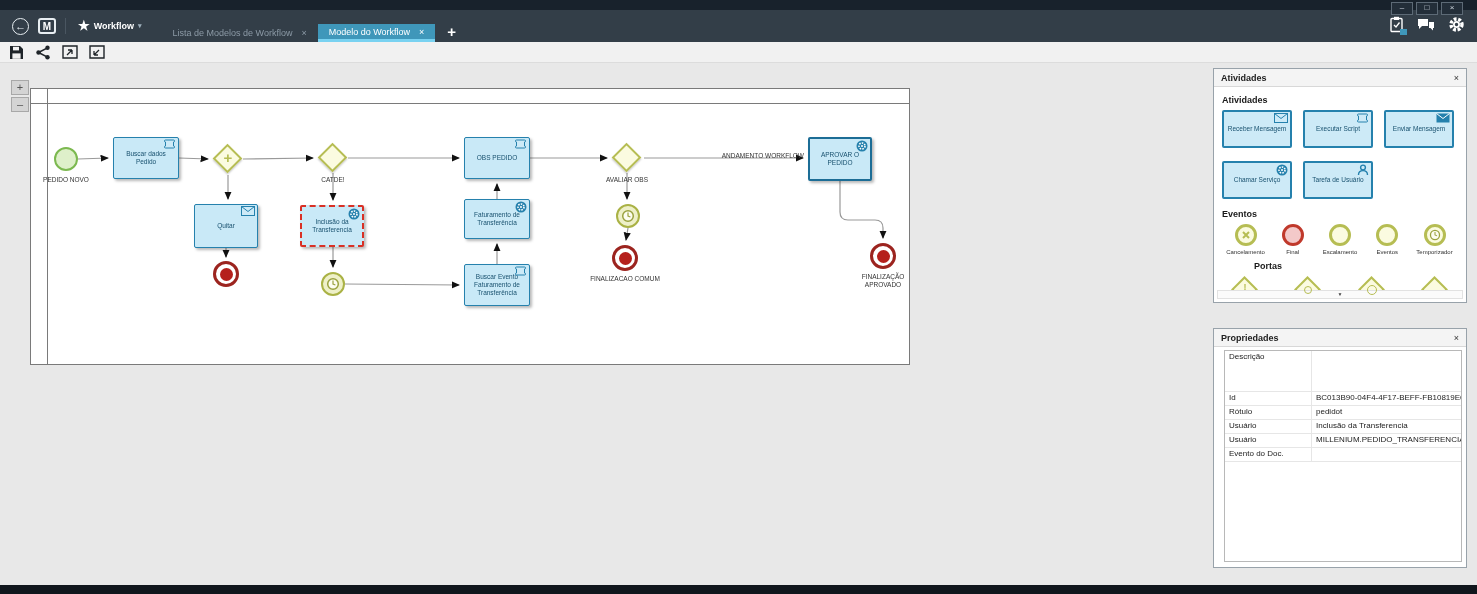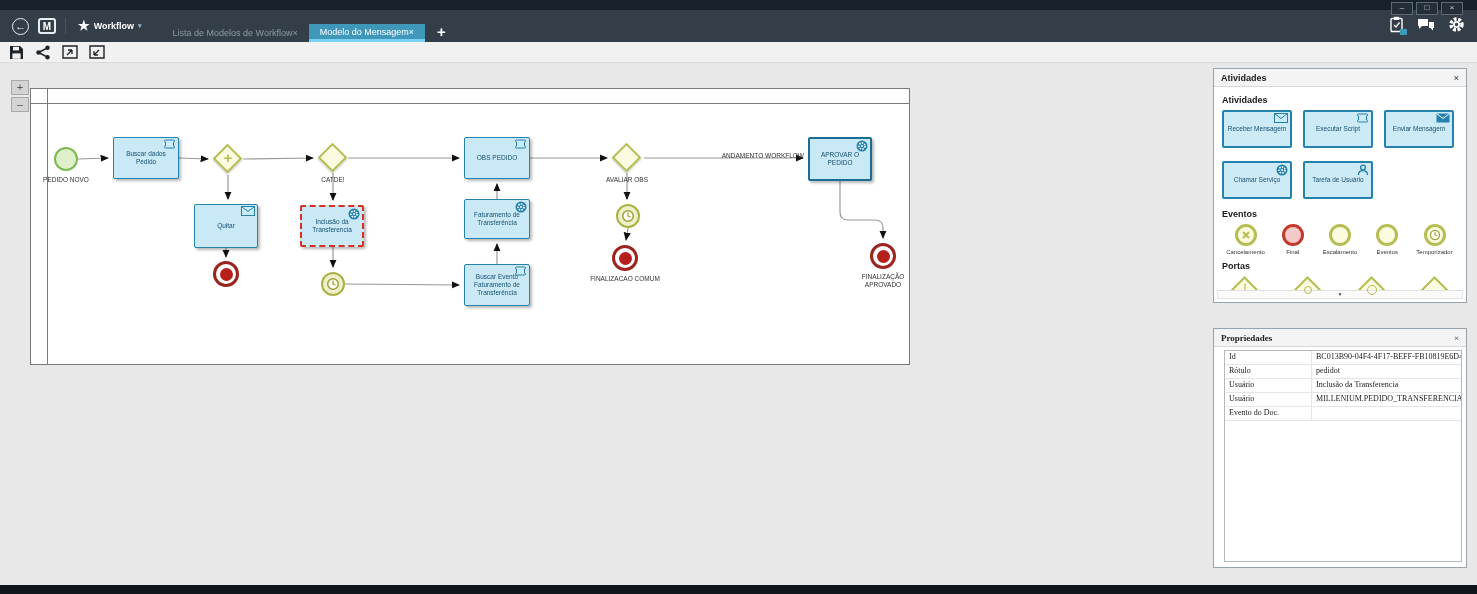--- a/index.html
+++ b/index.html
@@ -17,21 +17,21 @@
           display:flex;align-items:center;color:#fff;}
   .back-btn{width:17px;height:17px;border:1.5px solid #e8eef2;border-radius:50%;color:#e8eef2;
             font-size:11px;line-height:15px;text-align:center;margin-left:12px;box-sizing:border-box;}
   .m-logo{width:18px;height:16px;border:2px solid #e8eef2;border-radius:3px;color:#fff;
           font-weight:bold;font-size:10px;line-height:13px;text-align:center;margin-left:9px;box-sizing:border-box;}
   .nav-sep{width:1px;height:16px;background:#4a5661;margin-left:9px;}
   .fav{display:flex;align-items:center;font-size:9px;font-weight:bold;margin-left:12px;gap:4px;}
   .star{font-size:13px;line-height:10px;}
   .fav-caret{font-size:7px;color:#9fb0bc;}
   .tabs{display:flex;align-items:flex-end;align-self:flex-end;margin-left:20px;height:32px;}
-  .tab{height:18px;display:flex;align-items:center;padding:0 11px;font-size:9px;color:#8c9aa6;box-sizing:border-box;}
+  .tab{height:18px;display:flex;align-items:center;gap:9px;padding:0 11px;font-size:9px;color:#8c9aa6;box-sizing:border-box;}
   .tab.active{background:#3f97ba;color:#fff;border-bottom:3px solid #79d2f1;}
   .tclose{font-size:9px;}
   .newtab{color:#fff;font-size:15px;font-weight:bold;margin-left:12px;align-self:flex-end;line-height:20px;}
   .nav-icons{position:absolute;right:12px;top:16px;display:flex;gap:13px;align-items:center;z-index:15;}
   .icon-btn{position:relative;display:inline-block;line-height:0;}
   .badge{position:absolute;right:-3px;bottom:-2px;width:7px;height:6px;background:#3f97ba;}
 
   
   .toolbar{position:absolute;left:0;top:42px;width:100%;height:21px;background:#f1f1f1;
            border-bottom:1px solid #dcdcdc;display:flex;align-items:center;gap:11px;
@@ -68,21 +68,21 @@
   .end-evt .core{width:13px;height:13px;border-radius:50%;background:#b5201c;}
   .timer-evt{width:24px;height:24px;border:2.5px solid #aab245;background:#eef0c8;
              display:flex;align-items:center;justify-content:center;}
   .edge-label{position:absolute;left:712px;top:152px;width:92px;text-align:right;
               font-size:6.5px;color:#333;z-index:3;}
 
   
   .panel{position:absolute;left:1213px;width:254px;background:#fff;border:1px solid #98a2aa;
          box-sizing:border-box;z-index:8;}
   #atividades{top:68px;height:235px;}
-  #propriedades{top:328px;height:240px;font-family:Liberation Serif, serif;}
+  #propriedades{top:328px;height:240px;}
   .panel-title{height:17px;background:#f4f4f4;border-bottom:1px solid #d8d8d8;display:flex;
                align-items:center;justify-content:space-between;padding:0 7px;font-size:9px;
                font-weight:bold;color:#222;}
   .panel-close{font-size:9px;color:#333;font-weight:normal;}
   .panel-body{position:relative;padding:4px 8px;}
   .sec-label{font-size:9px;font-weight:bold;color:#1a1a1a;margin:4px 0 5px;}
   .act-grid{display:flex;flex-wrap:wrap;gap:13px 11px;}
   .act-btn{position:relative;width:70px;height:38px;background:#cdeaf7;border:2px solid #2581ad;
            border-radius:2px;display:flex;align-items:center;justify-content:center;text-align:center;
            font-size:6.5px;color:#17506e;box-sizing:border-box;line-height:1.2;padding:2px;}
@@ -137,21 +137,21 @@
       <span class="star">★</span>
       <span>Workflow</span>
       <span class="fav-caret">▾</span>
     </span>
     <span class="tabs">
       <span class="tab">
         <span>Lista de Modelos de Workflow</span>
         <span class="tclose">×</span>
       </span>
       <span class="tab active">
-        <span>Modelo do Mensagem</span>
+        <span>Modelo do Workflow</span>
         <span class="tclose">×</span>
       </span>
     </span>
     <span class="newtab">+</span>
   </div>
 
   <div class="nav-icons">
     <span class="icon-btn">
       <svg width="15" height="17" viewBox="0 0 15 17">
         <rect x="2" y="2.5" width="11" height="13" rx="1" fill="none" stroke="#fff" stroke-width="1.4"></rect>
@@ -438,21 +438,21 @@
           <span class="evt-circle">
             <svg width="12" height="12" viewBox="0 0 14 14">
                 <circle cx="7" cy="7" r="5.3" fill="#fdfdf0" stroke="#9aa23f" stroke-width="1.5"></circle>
                 <path d="M7 3.6 L7 7 L9.4 8" stroke="#9aa23f" stroke-width="1.2" fill="none"></path>
               </svg>
           </span>
           <span class="evt-lbl">Temporizador</span>
         </div>
       </div>
 
-      <div class="sec-label" style="margin-top:6px;margin-bottom:0;">Portas</div>
+      <div class="sec-label" style="margin-top:6px;margin-bottom:0;margin-left:32px;">Portas</div>
       <div class="portas-row">
         <span class="porta">
           <span class="d"></span>
           <span class="pg">!</span>
         </span>
         <span class="porta">
           <span class="d"></span>
           <span class="ring"></span>
         </span>
         <span class="porta">
@@ -466,20 +466,24 @@
       <div class="scroll-hint">▼</div>
     </div>
   </div>
 
   <div class="panel" id="propriedades">
     <div class="panel-title">
       <span>Propriedades</span>
       <span class="panel-close">×</span>
     </div>
     <div class="prop-table">
+      <div class="prop-row tall">
+        <span class="prop-key">Descrição</span>
+        <span class="prop-val"></span>
+      </div>
       <div class="prop-row norm">
         <span class="prop-key">Id</span>
         <span class="prop-val">BC013B90-04F4-4F17-BEFF-FB10819E6D4F</span>
       </div>
       <div class="prop-row norm">
         <span class="prop-key">Rótulo</span>
         <span class="prop-val">pedidot</span>
       </div>
       <div class="prop-row norm">
         <span class="prop-key">Usuário</span>

